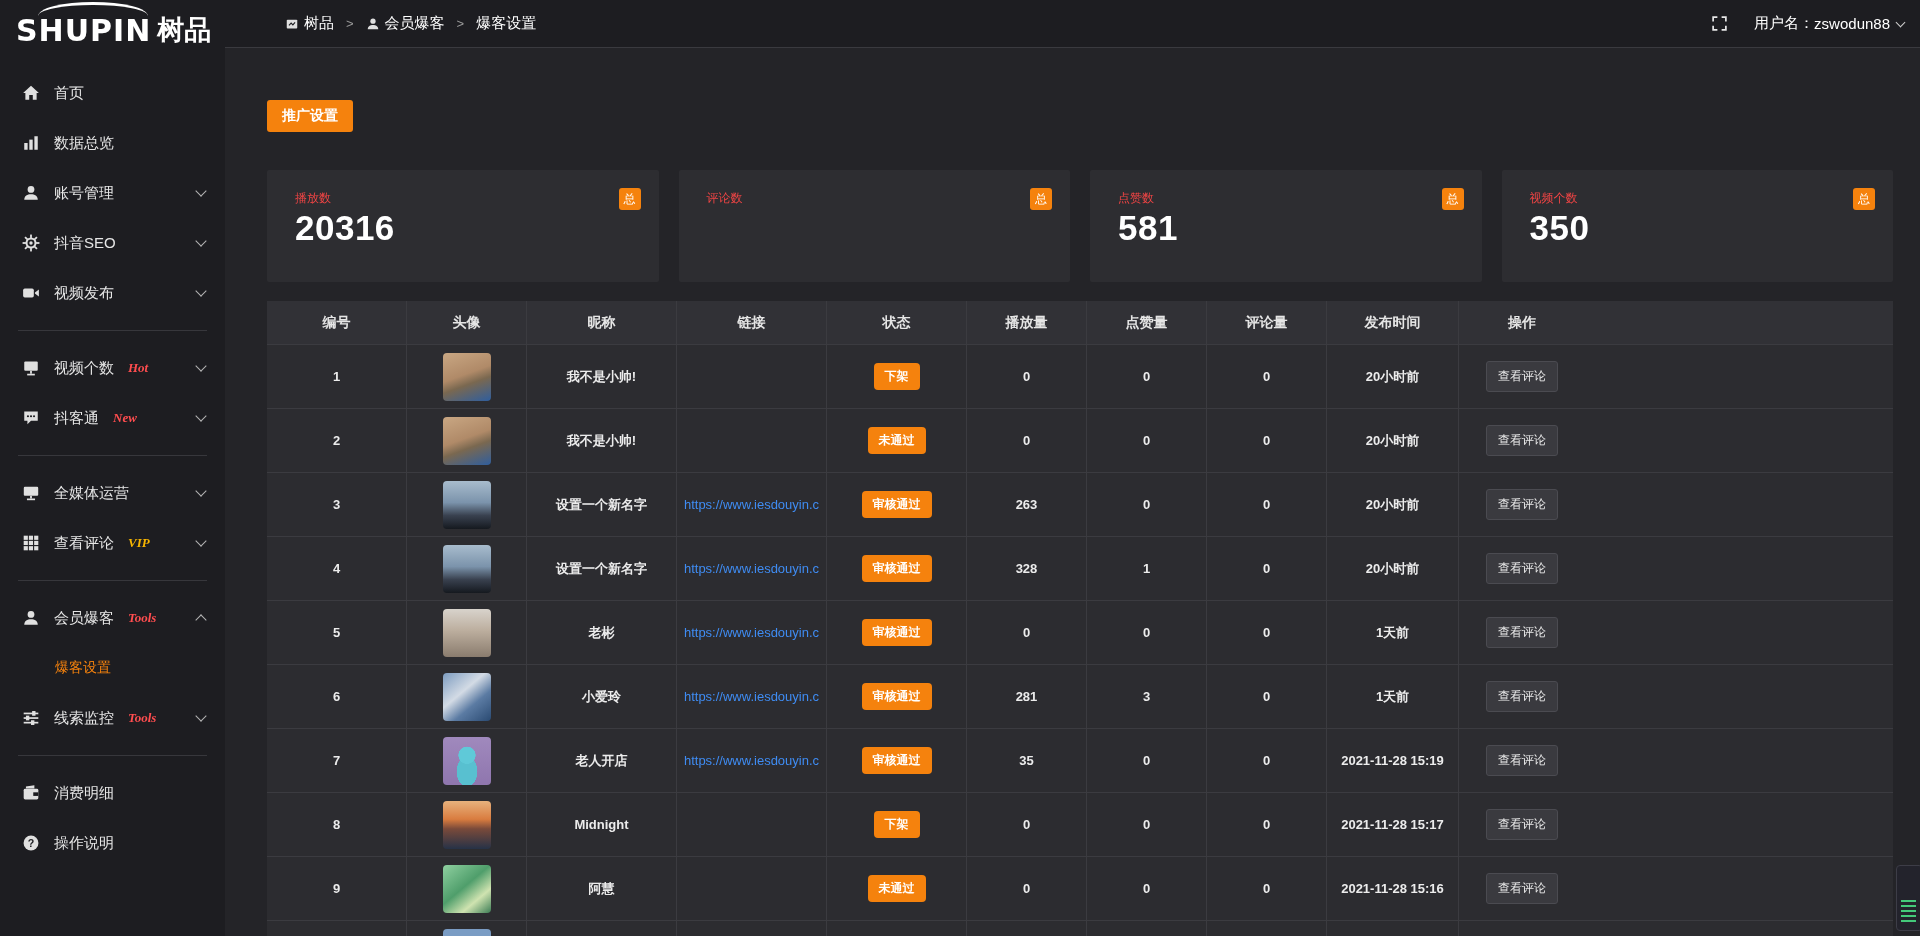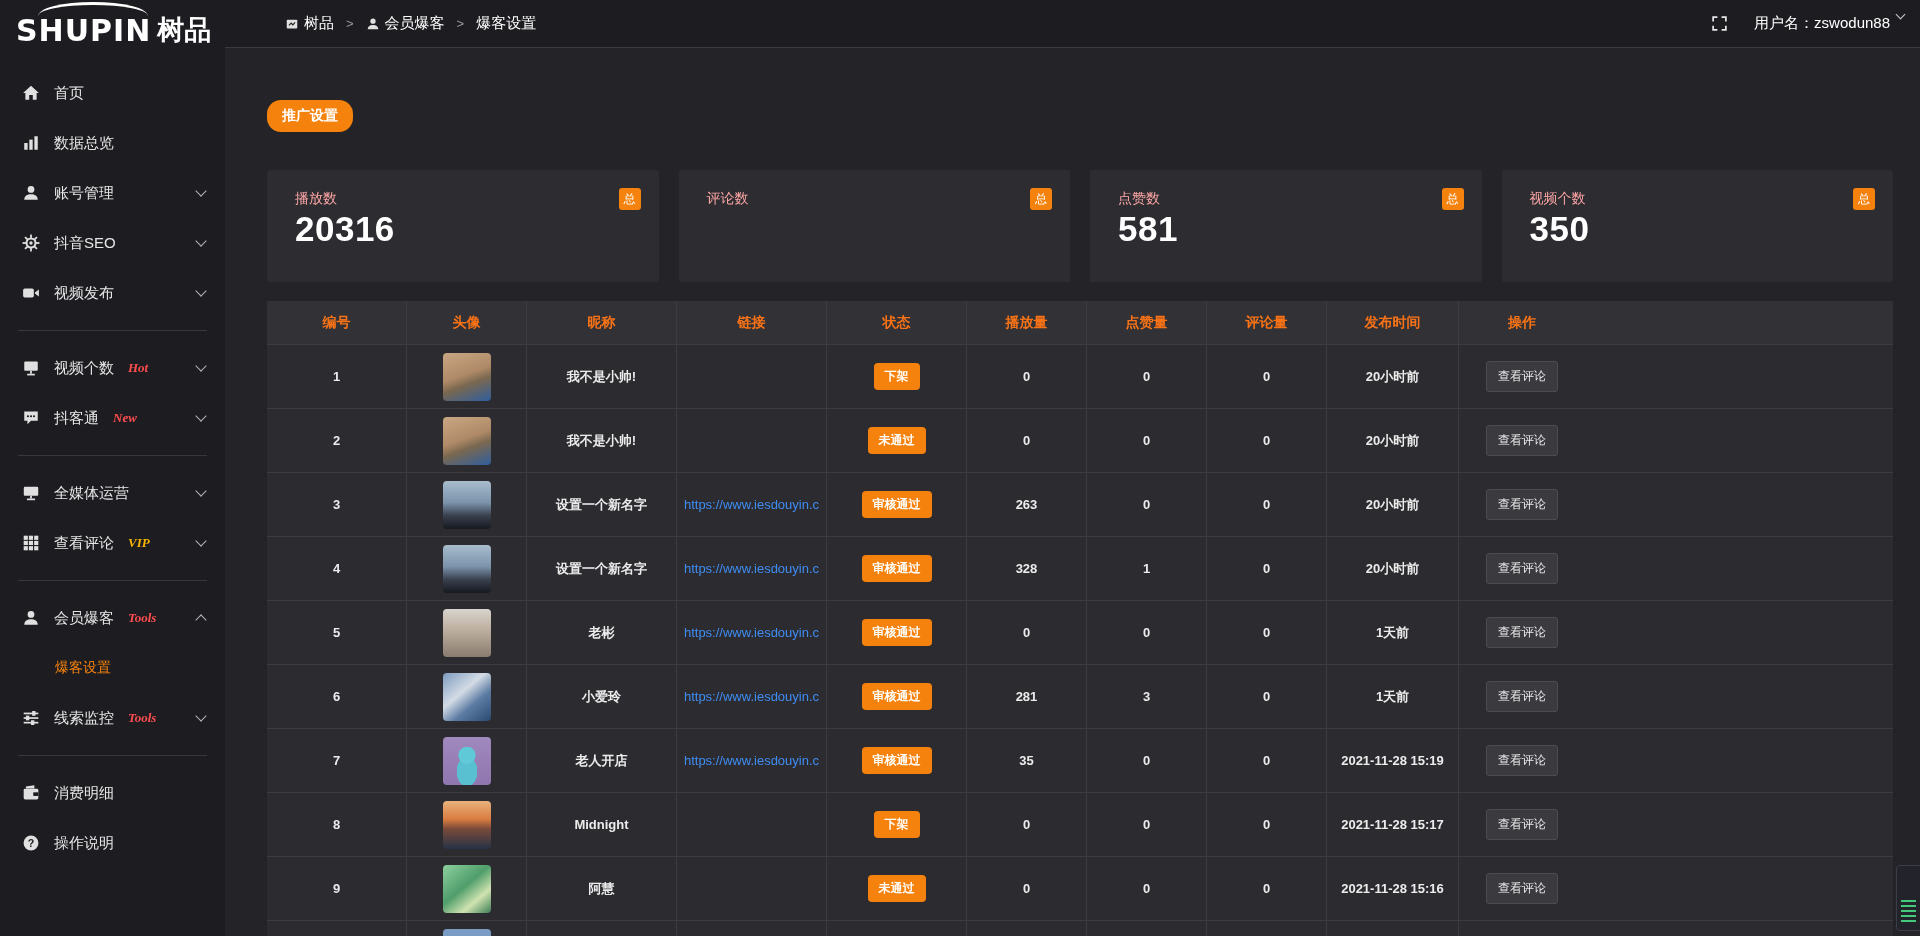--- a/index.html
+++ b/index.html
@@ -34,45 +34,45 @@
   
   .topbar { position:fixed; left:225px; right:0; top:0; height:48px; background:#1d1d21;
     border-bottom:1px solid #3a3a3f; display:flex; align-items:center;
     padding:0 16px 0 60px; z-index:4; }
   .bc { display:flex; align-items:center; font-size:15px; color:#fff; }
   .bc-item { display:flex; align-items:center; cursor:pointer; }
   .bc-item .bc-ico { width:14px; height:14px; margin-right:5px; display:inline-flex; }
   .bc-sep { color:#9a9a9a; margin:0 12px; font-size:13px; }
   .tb-right { margin-left:auto; display:flex; align-items:center; }
   .fs-ico { width:17px; height:17px; margin-right:26px; cursor:pointer; display:inline-flex; }
-  .uname { font-size:15px; color:#fff; cursor:pointer; display:flex; }
+  .uname { font-size:15px; color:#fff; cursor:pointer; display:flex; align-items:center; }
   .uname .chev2 { width:7px; height:7px; border-right:1.5px solid #cfcfcf;
     border-bottom:1.5px solid #cfcfcf; transform:rotate(45deg); margin:-3px 0 0 7px; }
 
   
   .main { position:absolute; left:225px; top:48px; width:1695px; padding:52px 27px 0 42px; }
   .promo-btn { background:#f5820d; color:#fff; border:none; font-size:14px; font-weight:bold;
-    padding:7px 15px; border-radius:14px; cursor:pointer; }
+    padding:7px 15px; border-radius:3px; cursor:pointer; }
 
   .cards { display:flex; gap:20px; margin-top:38px; }
   .card { flex:1; height:112px; background:#2d2d31; border-radius:2px; padding:20px 18px 0 28px; position:relative; }
-  .card .c-label { font-size:14px; color:#fca5a5; }
+  .card .c-label { font-size:12px; color:#ef4444; }
   .card .c-value { font-size:35px; font-weight:600; color:#fff; margin-top:1px; letter-spacing:.5px; }
   .total-badge { position:absolute; top:18px; right:18px; width:22px; height:22px;
     background:#f5820d; color:#fff; font-size:12px; border-radius:3px;
     display:flex; align-items:center; justify-content:center; }
 
   
   .tbl { margin-top:19px; background:#2c2c30; width:100%; }
   .t-row { display:flex; border-bottom:1px solid #3b3b40; height:64px; }
   .t-row.head { height:44px; background:#313136; }
   .t-cell { display:flex; align-items:center; justify-content:center;
     border-right:1px solid #3b3b40; font-size:13px; color:#ececec; font-weight:600;
     overflow:hidden; white-space:nowrap; }
-  .t-row.head .t-cell { font-size:14px; font-weight:700; color:#f97316; }
+  .t-row.head .t-cell { font-size:14px; font-weight:700; color:#e5e5e5; }
   .t-cell.filler { flex:1; border-right:none; }
   .t-cell.nolinkr { border-right:none; }
   .avatar { width:48px; height:48px; border-radius:4px; }
   .av-boy    { background:linear-gradient(160deg,#c9a783 0%,#b08a68 45%,#7a6850 62%,#2f5e9e 100%); }
   .av-sky    { background:linear-gradient(180deg,#a8bccd 0%,#7b93ab 45%,#39414f 72%,#15191f 100%); }
   .av-man    { background:linear-gradient(180deg,#d8d3cc 0%,#bcae9e 45%,#8a7c6e 100%); }
   .av-girl   { background:linear-gradient(140deg,#7d9cc0 0%,#d3dbe5 40%,#5b7ba3 65%,#2a4a72 100%); }
   .av-alien  { background:radial-gradient(circle at 50% 38%,#5fc9d8 0 22%,transparent 23%),
                radial-gradient(ellipse at 50% 72%,#58c0d0 0 30%,transparent 31%),
                linear-gradient(180deg,#a089bd,#8f76ae); }

